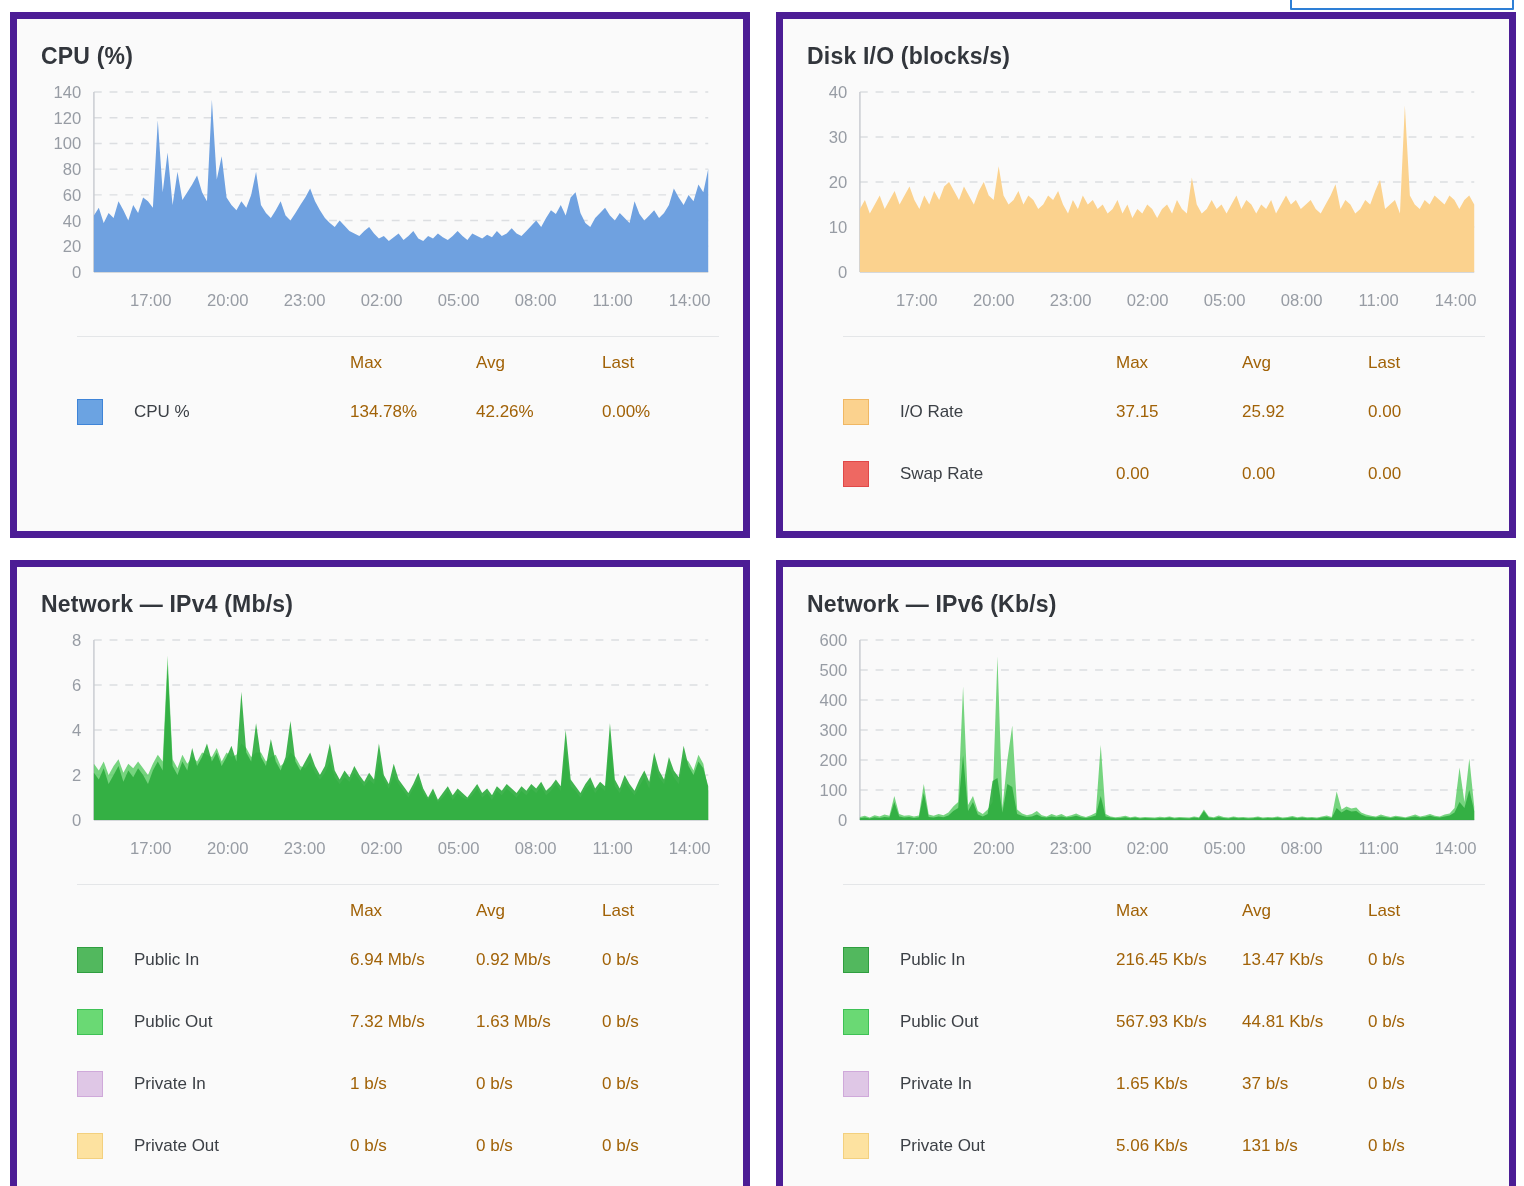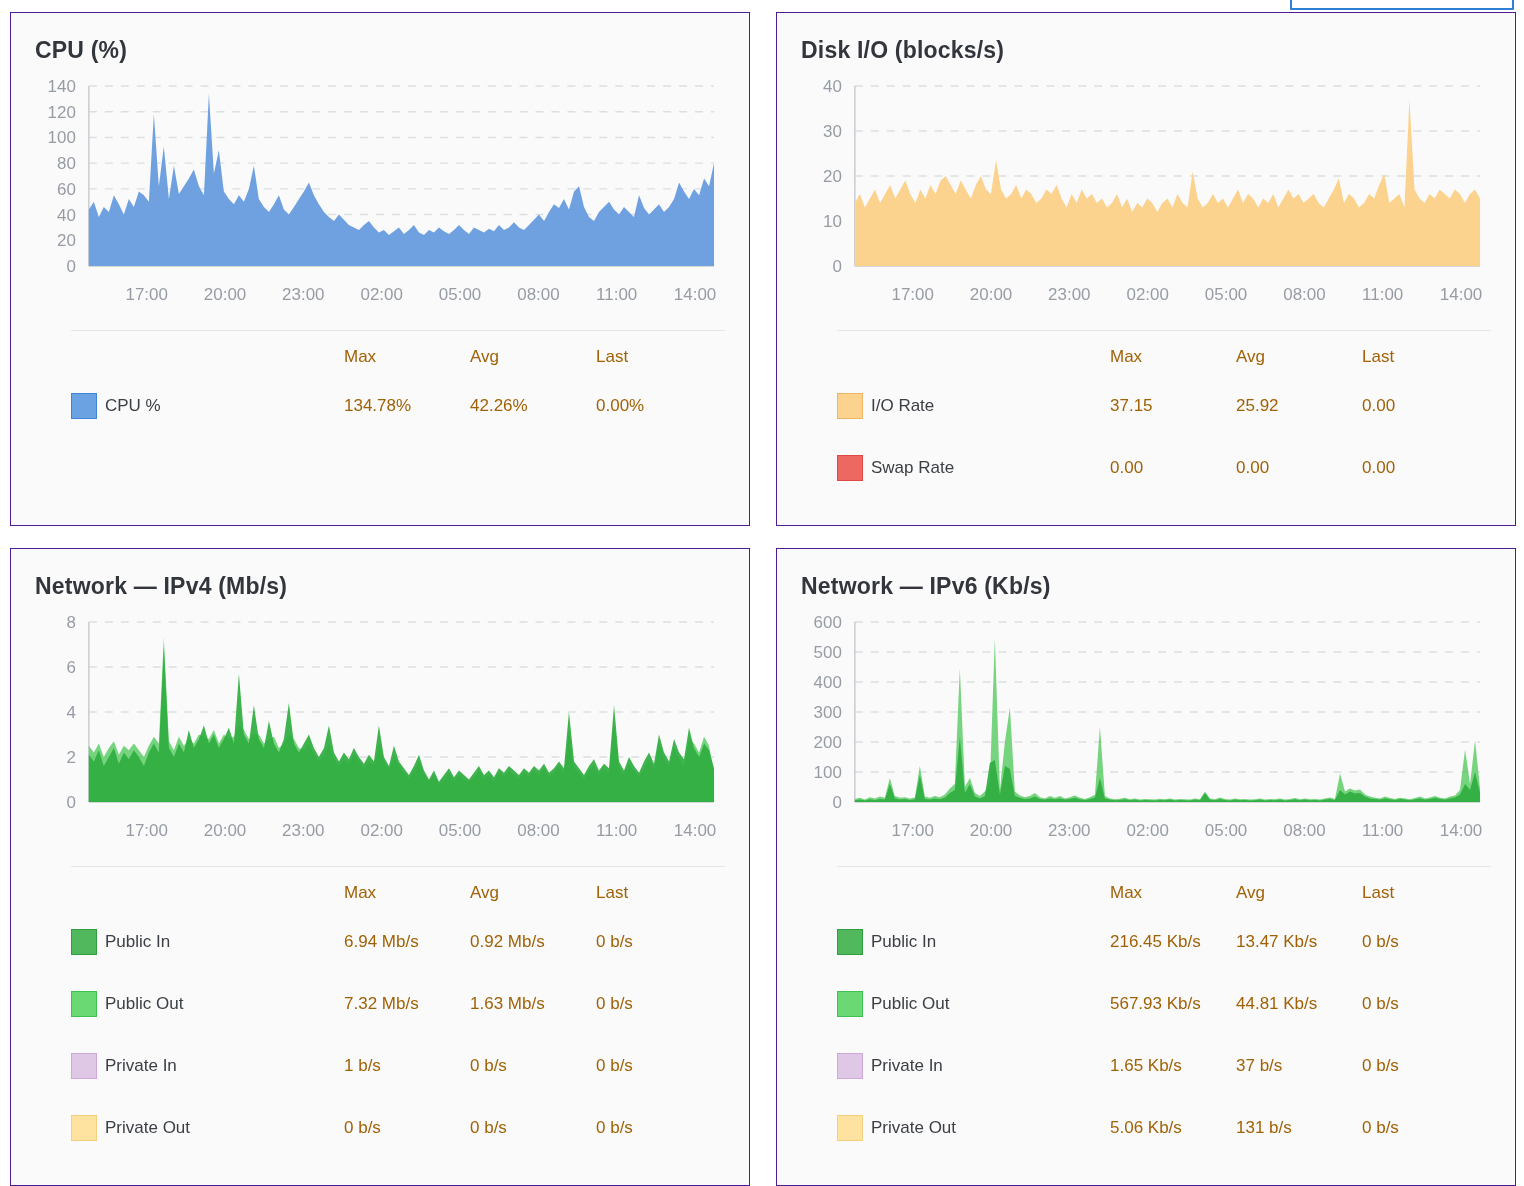--- a/index.html
+++ b/index.html
@@ -22,21 +22,21 @@
     border-radius: 1px;
   }
   .grid {
     display: grid;
     grid-template-columns: 740px 740px;
     gap: 22px 26px;
     padding: 12px 8px 14px 10px;
   }
   .panel {
     background: #fafafa;
-    border: 1px solid #4c1d95;
+    border: 7px solid #4c1d95;
     padding: 14px 24px 26px 24px;
   }
   .panel-title {
     font-size: 23px;
     font-weight: 700;
     color: #32363c;
     margin: 10px 0 12px 0;
     letter-spacing: 0.2px;
   }
   .chart-svg { width: 100%; height: 235px; display: block; }
@@ -61,21 +61,21 @@
   }
   .legend-row {
     display: grid;
     grid-template-columns: 273px 126px 126px 1fr;
     align-items: center;
     height: 62px;
     font-size: 17px;
     color: #32363c;
     cursor: pointer;
   }
-  .legend-label-cell { display: flex; align-items: center; gap: 8px; }
+  .legend-label-cell { display: flex; align-items: center; gap: 31px; }
   .swatch { width: 26px; height: 26px; border: 1.5px solid; flex: none; }
   .legend-label { color: #3c4046; }
   .legend-val { color: #a16207; }
 </style>
 </head>
 <body>
 
 <div class="time-range-button"></div>
 
 <div class="grid">

